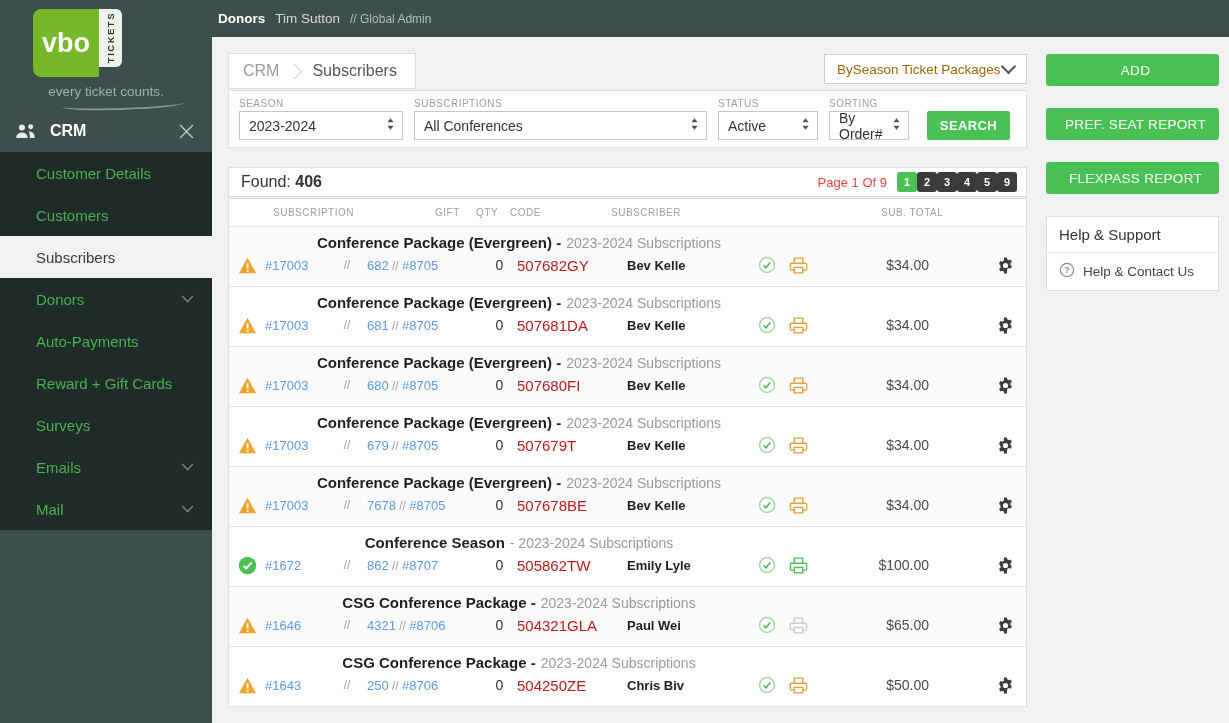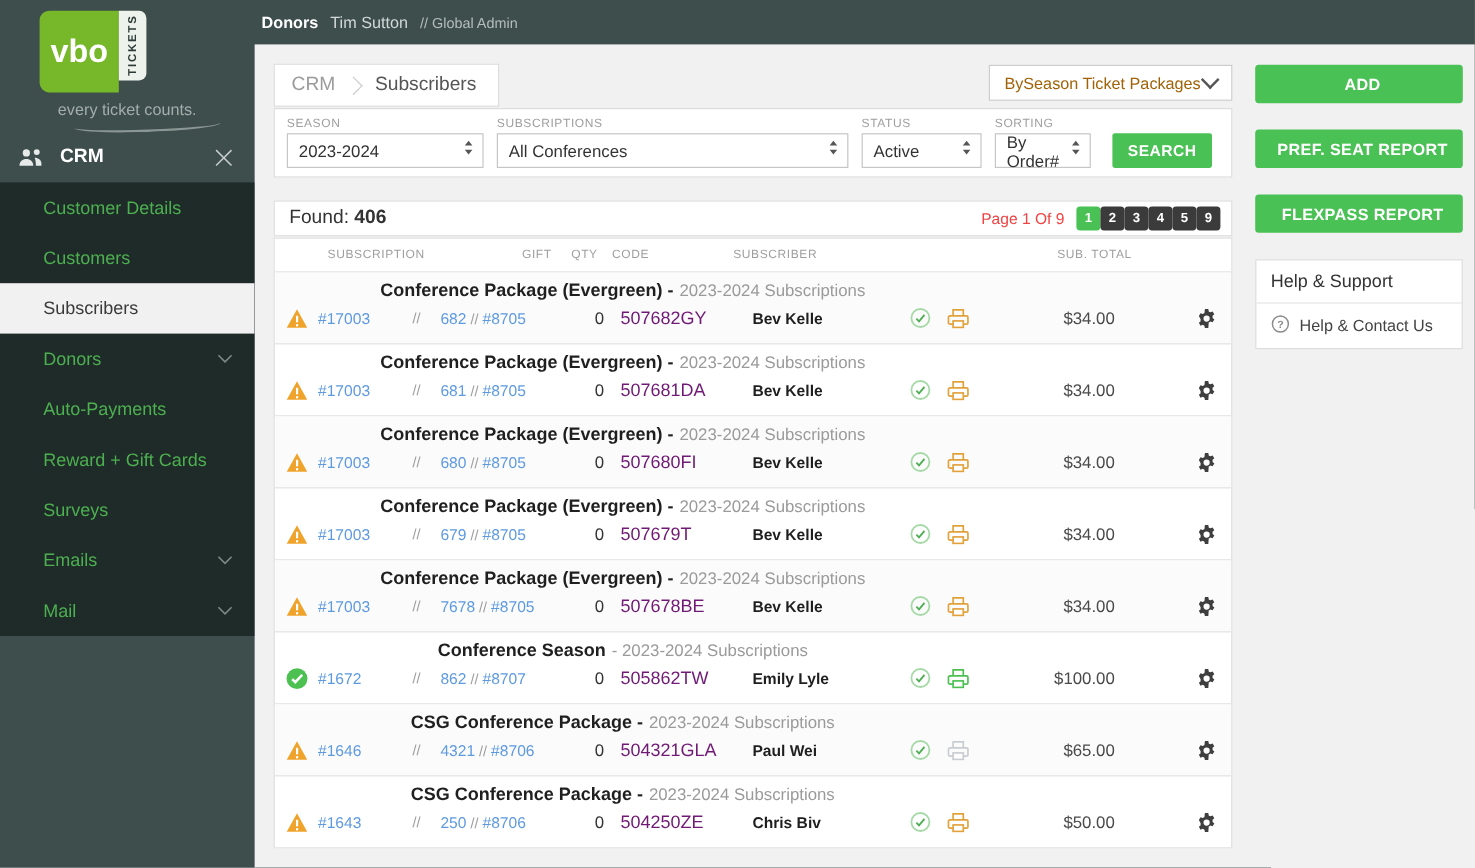--- a/index.html
+++ b/index.html
@@ -87,31 +87,31 @@
   .rtitle b{color:#1f1f1f;}
   .rtitle .rest{margin-left:5px;color:#9a9a9a;font-size:14px;}
   .rline{display:grid;grid-template-columns:36px 62px 40px 115px 35px 110px 125px 30px 32px 170px 1fr;
          align-items:center;height:30px;}
   .cicon{display:flex;justify-content:center;align-items:center;}
   .link{color:#5e9ae0;font-size:13px;}
   .sep{color:#9e9e9e;font-size:12px;text-align:center;}
   .events{font-size:13px;}
   .events .sep2{color:#9e9e9e;font-size:12px;}
   .qty{font-size:14px;color:#333;text-align:center;}
-  .code{font-size:15px;color:#701a75;}
+  .code{font-size:15px;color:#b91c1c;}
   .subname{font-size:13px;font-weight:bold;color:#1f1f1f;}
   .printer{cursor:pointer;}
   .printer-orange{color:#e2a23b}.printer-green{color:#4cc152}.printer-gray{color:#c9cdd1}
   .subtotal{font-size:14px;color:#4a4a4a;text-align:right;padding-right:55px;}
   .gearbtn{background:none;border:none;display:flex;justify-content:center;align-items:center;margin:0 auto;padding:0;}
 
   
   .rail{position:absolute;left:834px;top:17px;width:173px;}
   .gbtn{display:block;width:173px;height:32px;background:#4ac154;color:#fff;border:none;border-radius:3px;
-        font-weight:bold;font-size:13.5px;letter-spacing:.3px;margin-bottom:22px;padding-left:12px;}
+        font-weight:normal;font-size:13.5px;letter-spacing:.3px;margin-bottom:22px;padding-left:12px;}
   .helpbox{background:#fff;border:1px solid #ddd;margin-top:10px;}
   .help-title{font-size:15px;color:#333;padding:9px 12px;border-bottom:1px solid #e5e5e5;}
   .help-item{display:flex;align-items:center;gap:8px;padding:9px 12px;font-size:13.5px;color:#444;cursor:pointer;}
 </style>
 </head>
 <body>
 
 <div class="sidebar">
   <div class="logo-wrap">
     <div class="logo-badge">

